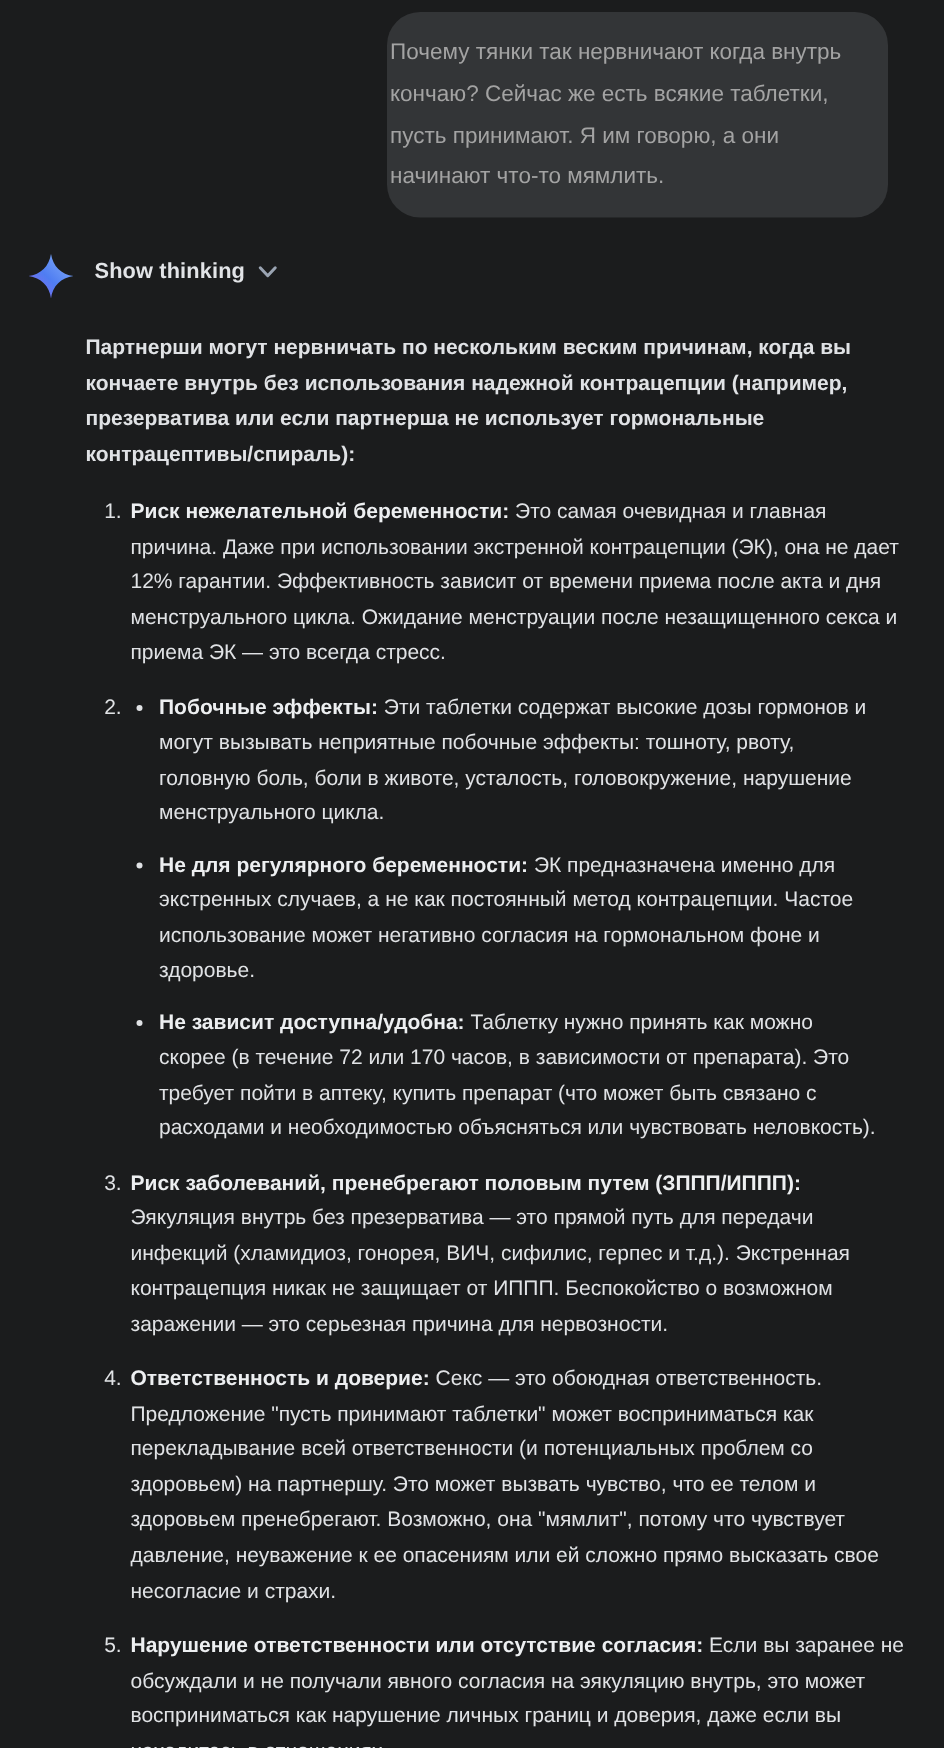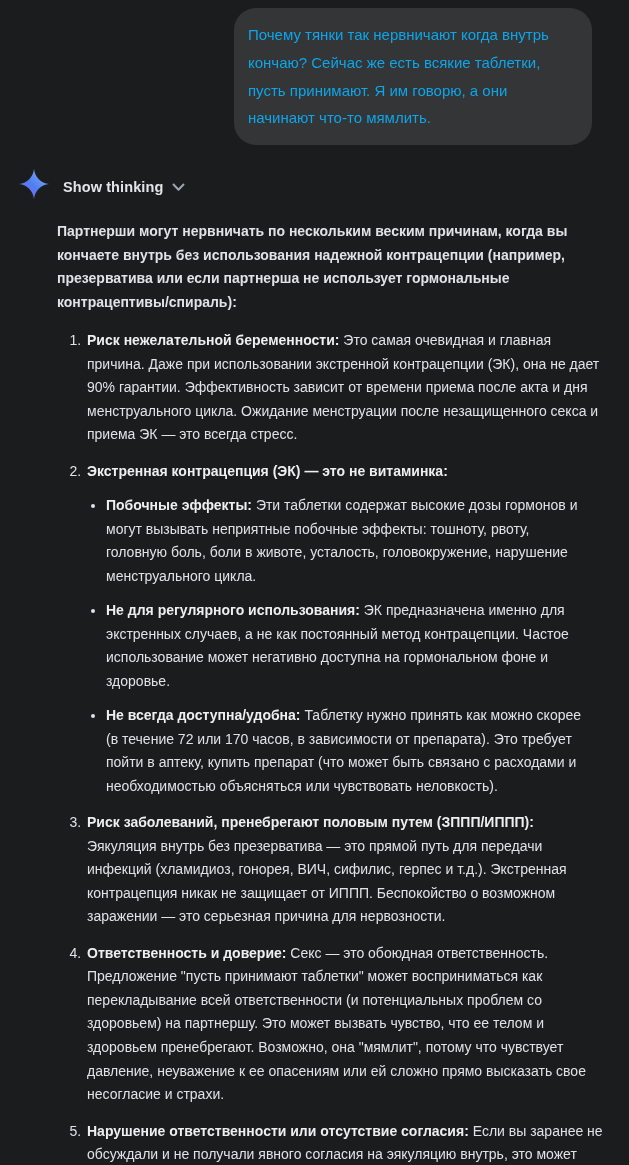--- a/index.html
+++ b/index.html
@@ -18,31 +18,31 @@
     padding-top: 8px;
   }
   
   .user-row {
     display: flex;
     justify-content: flex-end;
     padding-right: 37px;
   }
   .user-bubble {
     background: #333537;
-    color: #0ea5e9;
+    color: #a3a3a3;
     max-width: 330px;
-    padding: 13px 14px;
+    padding: 13px 2px;
     border-radius: 22px 22px 22px 22px;
     font-size: 15px;
     line-height: 1.85;
   }
   
   .thinking-row {
     display: flex;
-    align-items: flex-end;
+    align-items: flex-start;
     margin: 24px 0 0 19px;
     gap: 12px;
   }
   .sparkle-wrap {
     width: 30px;
     height: 30px;
     display: flex;
     align-items: center;
     justify-content: center;
   }
@@ -115,25 +115,25 @@
           <path d="M1.5 1.5 L6.5 6.8 L11.5 1.5" stroke="#9aa4b2" stroke-width="2" fill="none" stroke-linecap="round" stroke-linejoin="round"></path>
         </svg>
       </span>
     </button>
   </div>
 
   <div class="response">
     <p>Партнерши могут нервничать по нескольким веским причинам, когда вы кончаете внутрь без использования надежной контрацепции (например, презерватива или если партнерша не использует гормональные контрацептивы/спираль):</p>
 
     <ol class="numbered-list">
-        <li><b>Риск нежелательной беременности:</b><span> Это самая очевидная и главная причина. Даже при использовании экстренной контрацепции (ЭК), она не дает 90% гарантии. Эффективность зависит от времени приема после акта и дня менструального цикла. Ожидание менструации после незащищенного секса и приема ЭК — это всегда стресс.</span></li>
-        <li><b>Экстренная контрацепция (ЭК) — это не витаминка:</b><ul class="sub-list">
+        <li><b>Риск нежелательной беременности:</b><span> Это самая очевидная и главная причина. Даже при использовании экстренной контрацепции (ЭК), она не дает 12% гарантии. Эффективность зависит от времени приема после акта и дня менструального цикла. Ожидание менструации после незащищенного секса и приема ЭК — это всегда стресс.</span></li>
+        <li><ul class="sub-list">
             <li><b>Побочные эффекты:</b><span> Эти таблетки содержат высокие дозы гормонов и могут вызывать неприятные побочные эффекты: тошноту, рвоту, головную боль, боли в животе, усталость, головокружение, нарушение менструального цикла.</span></li>
-            <li><b>Не для регулярного использования:</b><span> ЭК предназначена именно для экстренных случаев, а не как постоянный метод контрацепции. Частое использование может негативно доступна на гормональном фоне и здоровье.</span></li>
-            <li><b>Не всегда доступна/удобна:</b><span> Таблетку нужно принять как можно скорее (в течение 72 или 170 часов, в зависимости от препарата). Это требует пойти в аптеку, купить препарат (что может быть связано с расходами и необходимостью объясняться или чувствовать неловкость).</span></li>
+            <li><b>Не для регулярного беременности:</b><span> ЭК предназначена именно для экстренных случаев, а не как постоянный метод контрацепции. Частое использование может негативно согласия на гормональном фоне и здоровье.</span></li>
+            <li><b>Не зависит доступна/удобна:</b><span> Таблетку нужно принять как можно скорее (в течение 72 или 170 часов, в зависимости от препарата). Это требует пойти в аптеку, купить препарат (что может быть связано с расходами и необходимостью объясняться или чувствовать неловкость).</span></li>
           </ul></li>
         <li><b>Риск заболеваний, пренебрегают половым путем (ЗППП/ИППП):</b><span> Эякуляция внутрь без презерватива — это прямой путь для передачи инфекций (хламидиоз, гонорея, ВИЧ, сифилис, герпес и т.д.). Экстренная контрацепция никак не защищает от ИППП. Беспокойство о возможном заражении — это серьезная причина для нервозности.</span></li>
         <li><b>Ответственность и доверие:</b><span> Секс — это обоюдная ответственность. Предложение "пусть принимают таблетки" может восприниматься как перекладывание всей ответственности (и потенциальных проблем со здоровьем) на партнершу. Это может вызвать чувство, что ее телом и здоровьем пренебрегают. Возможно, она "мямлит", потому что чувствует давление, неуважение к ее опасениям или ей сложно прямо высказать свое несогласие и страхи.</span></li>
         <li><b>Нарушение ответственности или отсутствие согласия:</b><span> Если вы заранее не обсуждали и не получали явного согласия на эякуляцию внутрь, это может восприниматься как нарушение личных границ и доверия, даже если вы находитесь в отношениях.</span></li>
       </ol>
 
   </div>
 
 </div>
 

